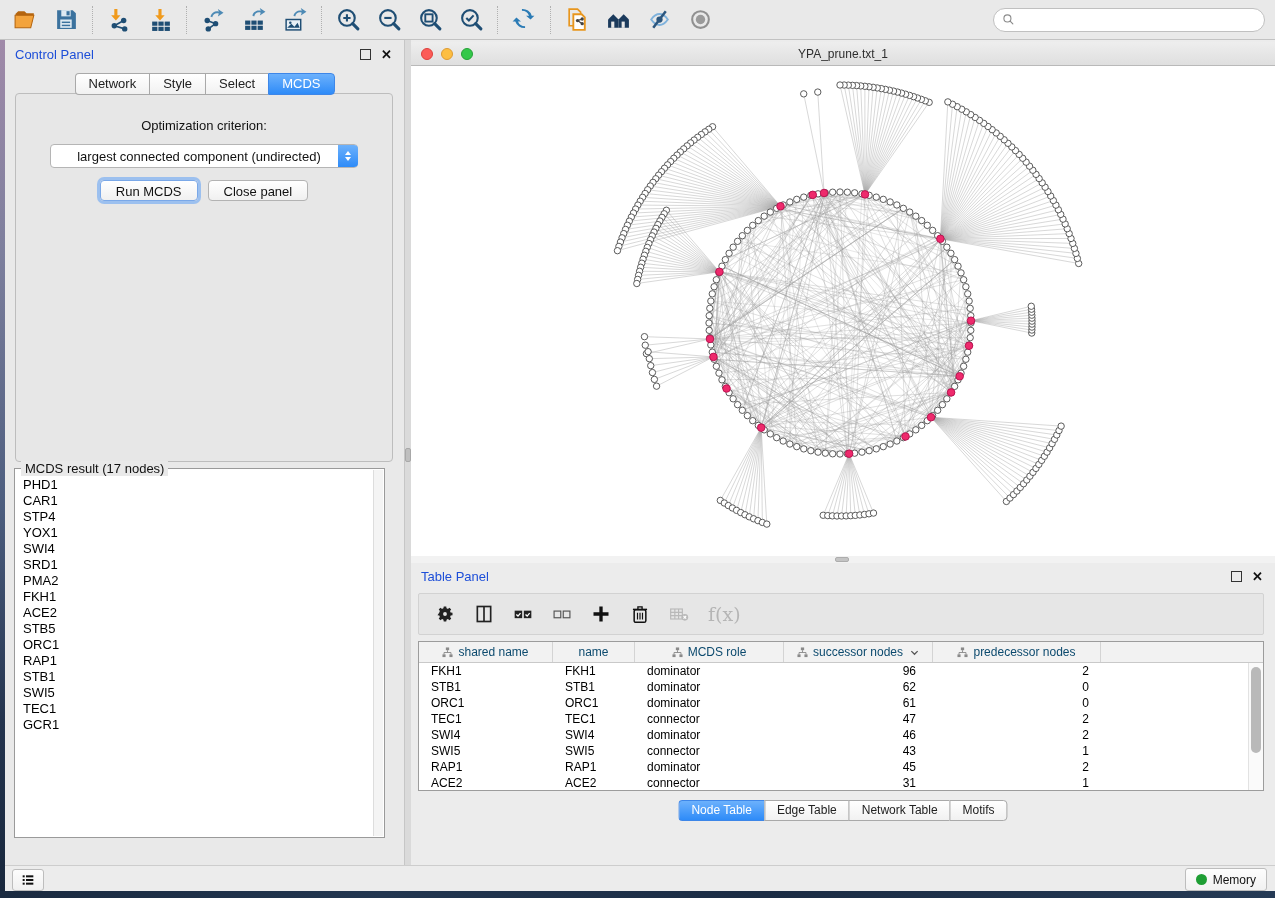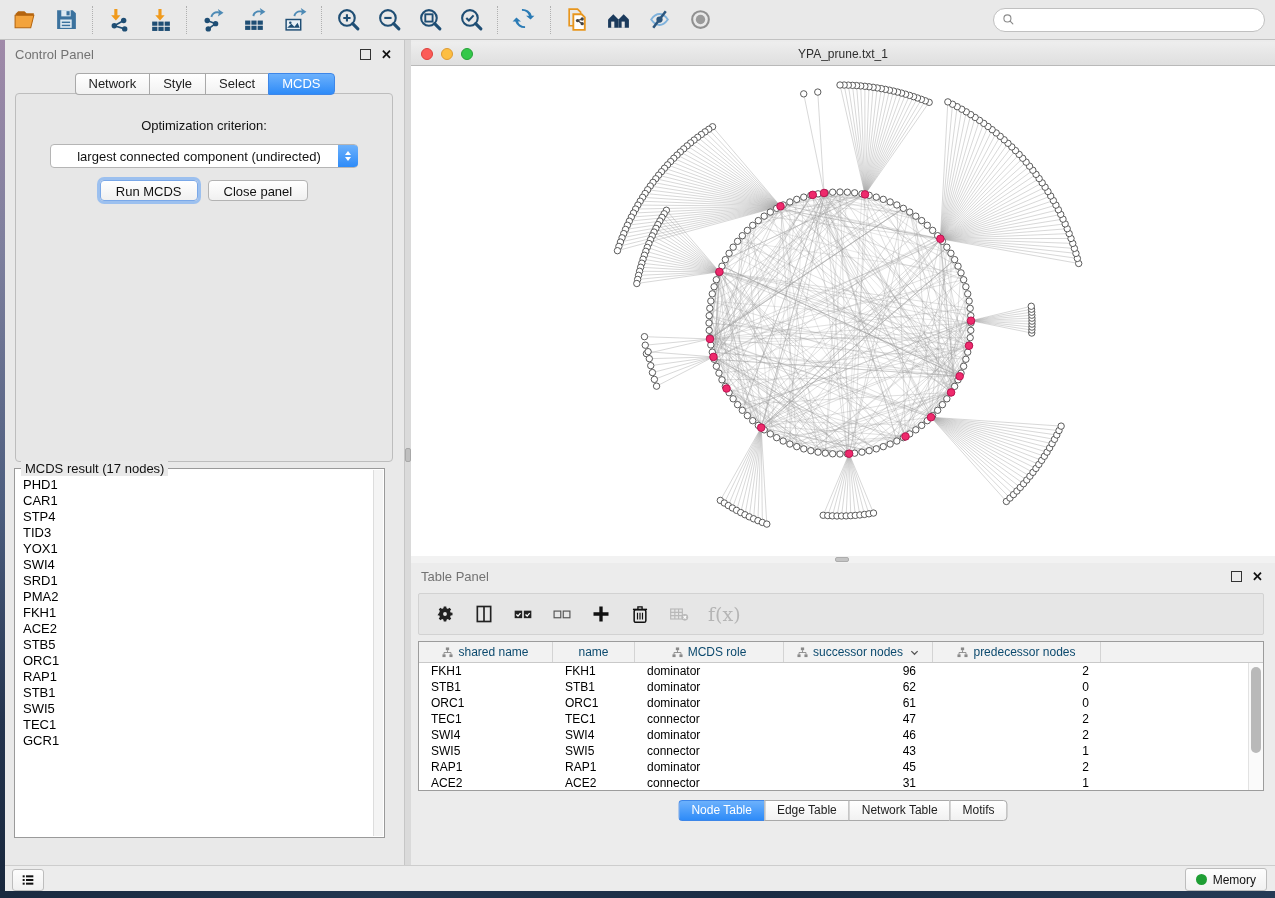--- a/index.html
+++ b/index.html
@@ -21,21 +21,21 @@
   .tb-btn svg{width:25px;height:25px;}
   .searchbox{margin-left:auto;display:flex;align-items:center;width:272px;height:24px;background:#fff;
     border:1px solid #c0c0c0;border-radius:12px;padding:0 8px;box-sizing:border-box;}
   .searchbox svg{width:13px;height:13px;margin-right:5px;flex:none;}
   .searchbox input{border:none;outline:none;flex:1;font-size:12px;font-family:"Liberation Sans",sans-serif;background:transparent;}
 
   
   .control-panel{position:absolute;left:5px;top:40px;width:400px;height:825px;background:#e9e9e9;
     border-right:1px solid #c6c6c6;box-sizing:border-box;}
   .panel-head{display:flex;align-items:center;padding:7px 12px 4px 10px;}
-  .panel-title{font-size:13px;color:#737373;}
+  .panel-title{font-size:13px;color:#1d4ed8;}
   .panel-head .win-icons{margin-left:auto;display:flex;gap:10px;align-items:center;}
   .float-icon{width:9px;height:9px;border:1.5px solid #333;display:inline-block;cursor:pointer;}
   .close-icon{font-size:13px;font-weight:bold;color:#111;line-height:9px;cursor:pointer;}
 
   .seg-tabs{position:absolute;left:50%;transform:translateX(-50%);top:33px;display:flex;z-index:3;}
   .seg{height:20px;line-height:20px;padding:0 13px;background:linear-gradient(#ffffff,#f1f1f1);
     border:1px solid #a9a9a9;border-right:none;font-size:13px;color:#222;cursor:pointer;white-space:nowrap;}
   .seg:first-child{border-radius:4px 0 0 4px;}
   .seg:last-child{border-right:1px solid #a9a9a9;border-radius:0 4px 4px 0;}
   .seg.active{background:linear-gradient(#6cb1fc,#2e8bf8);color:#fff;border-color:#3d86e8;}
@@ -312,21 +312,20 @@
         <button class="mac-btn focused">Run MCDS</button>
         <button class="mac-btn">Close panel</button>
       </div>
     </div>
     <div class="mcds-fieldset">
       <span class="mcds-legend">MCDS result (17 nodes)</span>
       <div class="mcds-list" id="mcds-list">
           <div>PHD1</div>
           <div>CAR1</div>
           <div>STP4</div>
-          <div>TID3</div>
           <div>YOX1</div>
           <div>SWI4</div>
           <div>SRD1</div>
           <div>PMA2</div>
           <div>FKH1</div>
           <div>ACE2</div>
           <div>STB5</div>
           <div>ORC1</div>
           <div>RAP1</div>
           <div>STB1</div>

